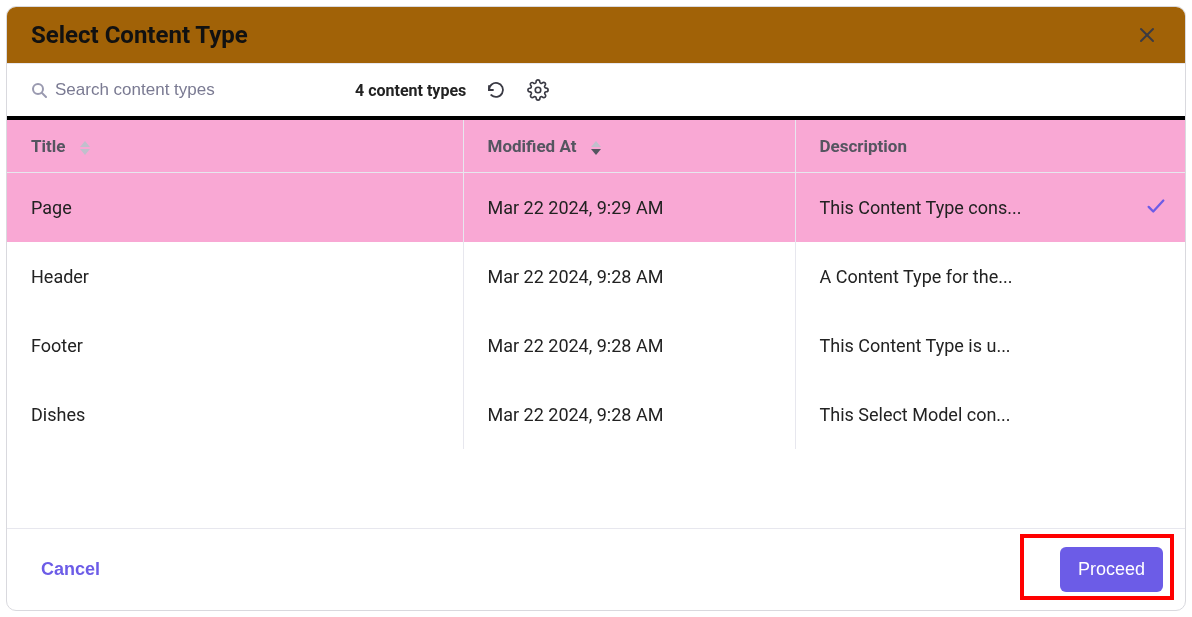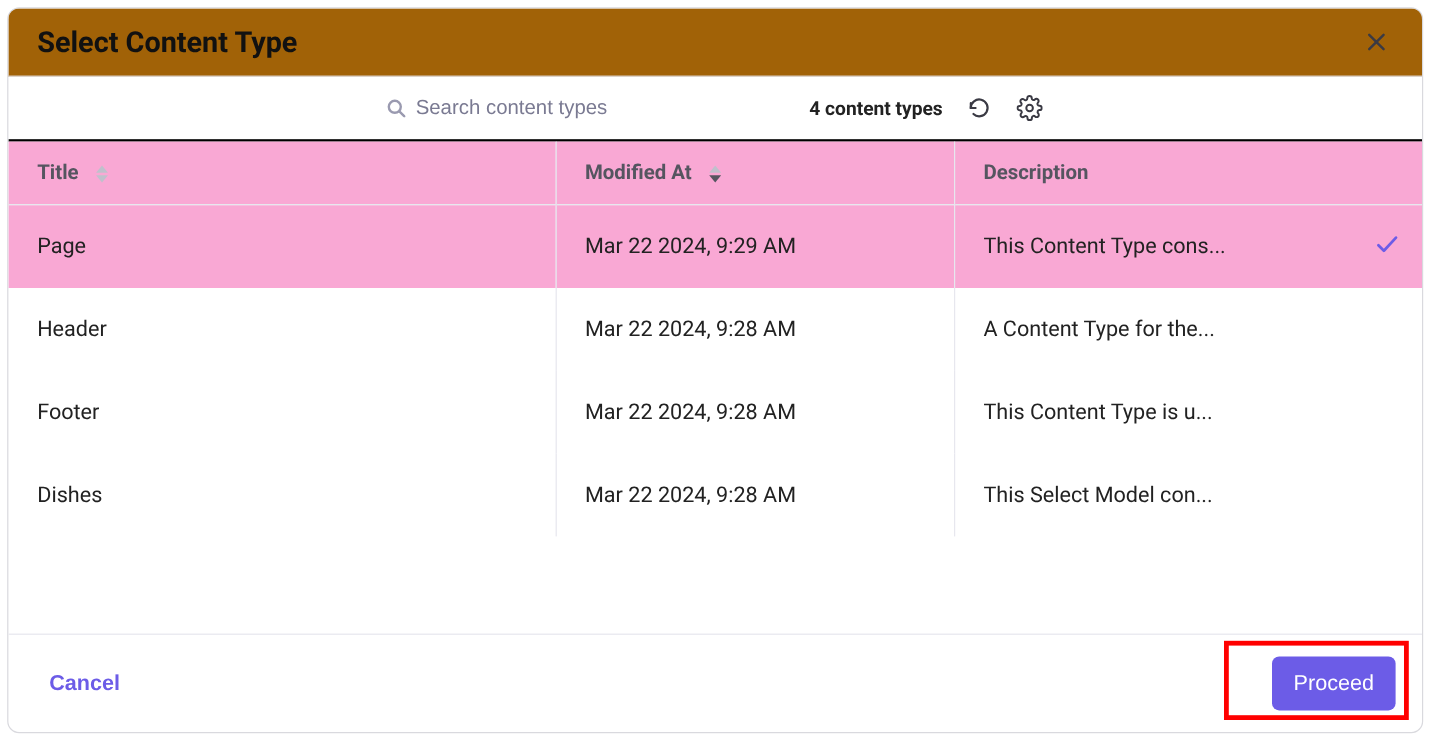--- a/index.html
+++ b/index.html
@@ -42,23 +42,23 @@
     justify-content: center;
     cursor: pointer;
     color: #3a3a44;
     background: transparent;
     border: none;
   }
   .close-btn svg { stroke: #3a3a44; }
   .toolbar {
     display: flex;
     align-items: center;
-    justify-content: center;
+    justify-content: flex-start;
     padding: 14px 24px;
-    border-bottom: 2px solid #000000;
+    border-bottom: 4px solid #000000;
   }
   .search {
     display: flex;
     align-items: center;
     gap: 8px;
     color: #7a7a92;
   }
   .search input {
     border: none;
     outline: none;
@@ -66,21 +66,20 @@
     color: #333;
     width: 300px;
   }
   .search input::placeholder {
     color: #7a7a92;
   }
   .toolbar-right {
     display: flex;
     align-items: center;
     gap: 18px;
-    margin-left: 28px;
   }
   .count-text {
     font-size: 16px;
     font-weight: 700;
     color: #222;
   }
   .icon-btn {
     width: 24px;
     height: 24px;
     display: flex;

